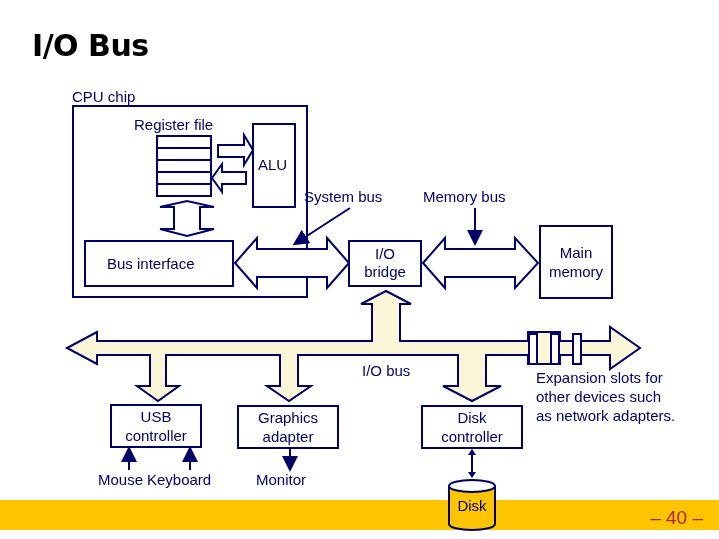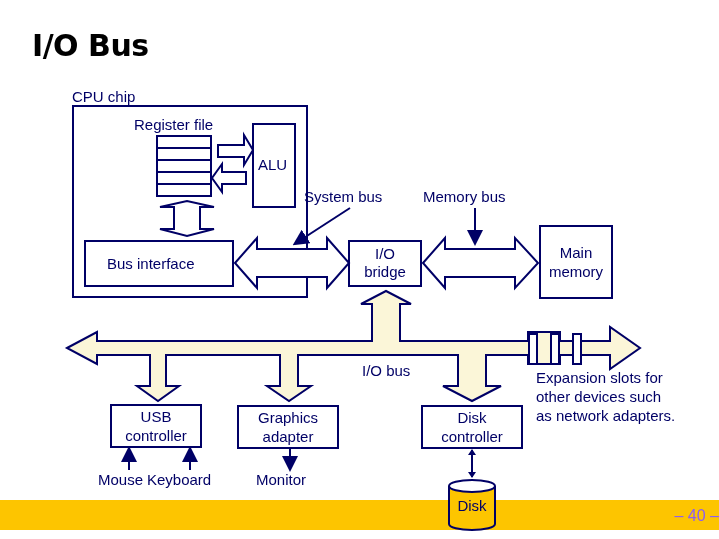--- a/index.html
+++ b/index.html
@@ -1,19 +1,19 @@
 <!DOCTYPE html>
 <html><head>
 <meta charset="utf-8">
 <style>
   html, body { margin:0; padding:0; background:#ffffff; }
   body { width:719px; height:539px; position:relative; overflow:hidden; font-family:"Liberation Sans", sans-serif; }
   .title { position:absolute; left:32px; top:28px; font-family:"DejaVu Sans", sans-serif; font-weight:bold; font-size:30px; color:#000; letter-spacing:-0.5px; }
   .footer-bar { position:absolute; left:0; top:500px; width:719px; height:30px; background:#fdc500; }
-  .page-num { position:absolute; right:0; top:507px; font-size:16px; color:#8b5cf6; }
+  .page-num { position:absolute; right:16px; top:507px; font-size:19px; color:#b91c1c; }
   svg { position:absolute; left:0; top:0; }
   .lbl { font-family:"Liberation Sans", sans-serif; font-size:15px; fill:#000066; }
 </style>
 </head>
 <body>
 
 <div class="footer-bar"></div>
 <div class="title">I/O Bus</div>
 <div class="page-num">– 40 –</div>
 

